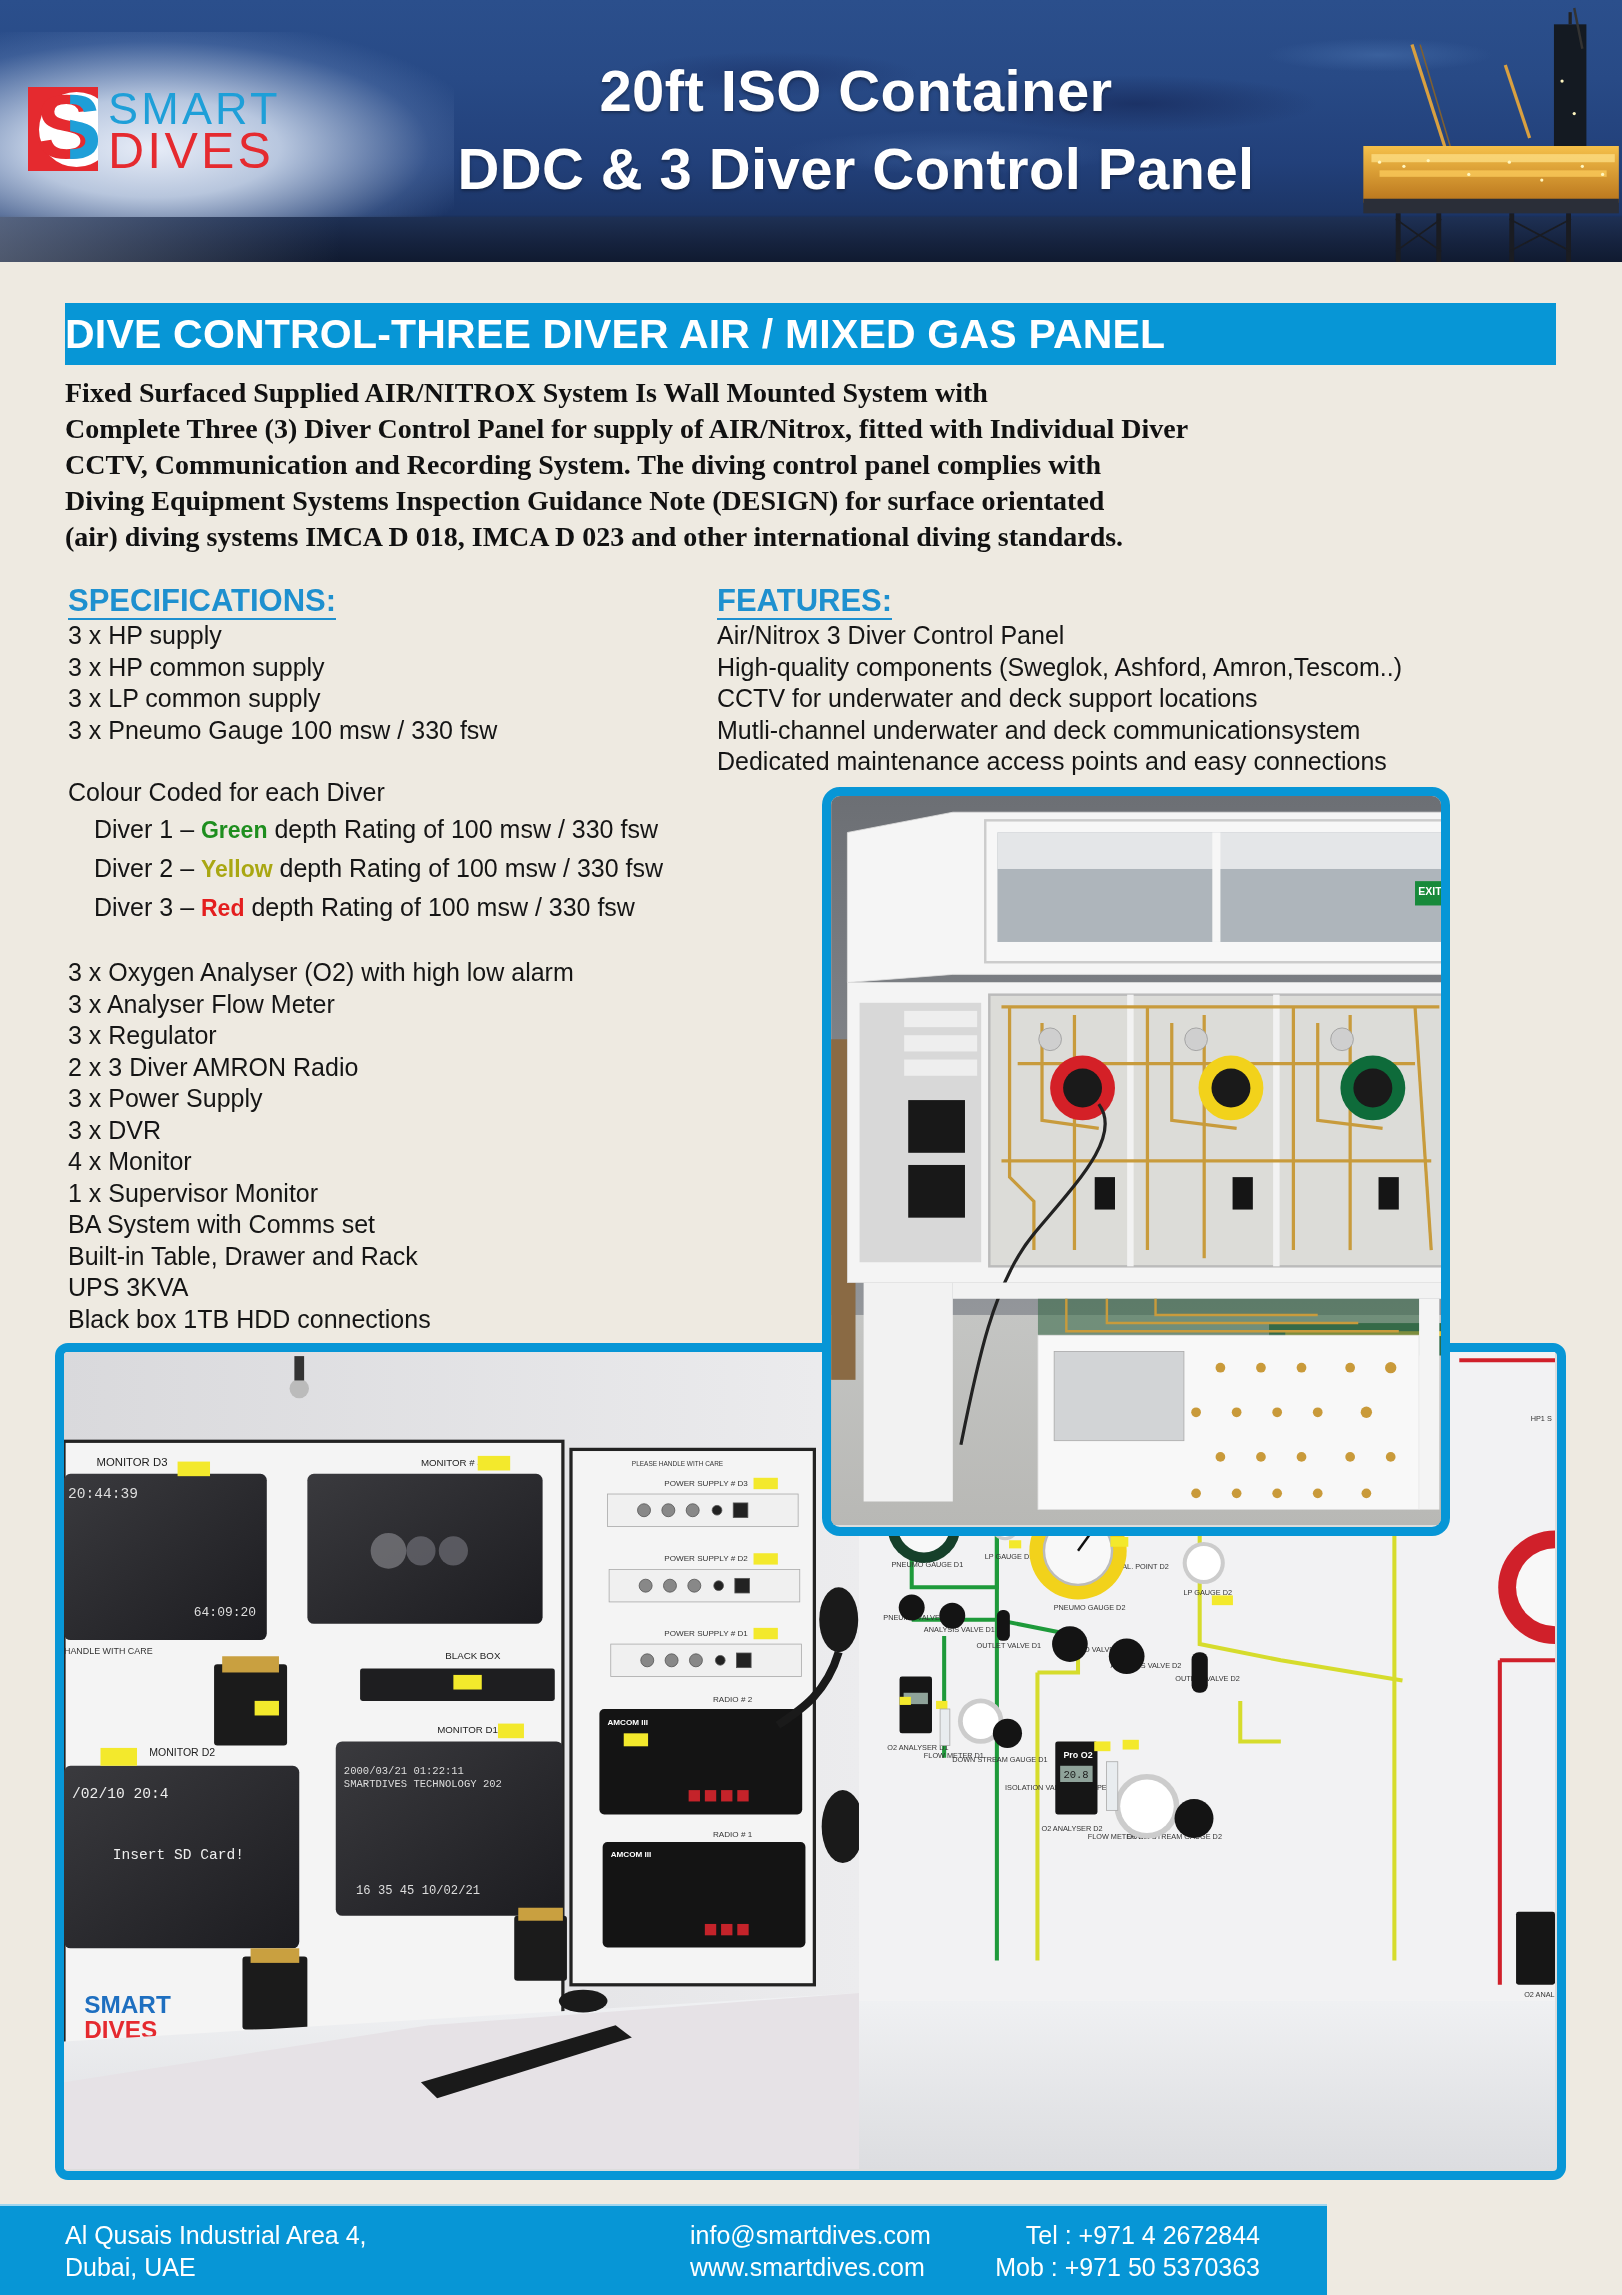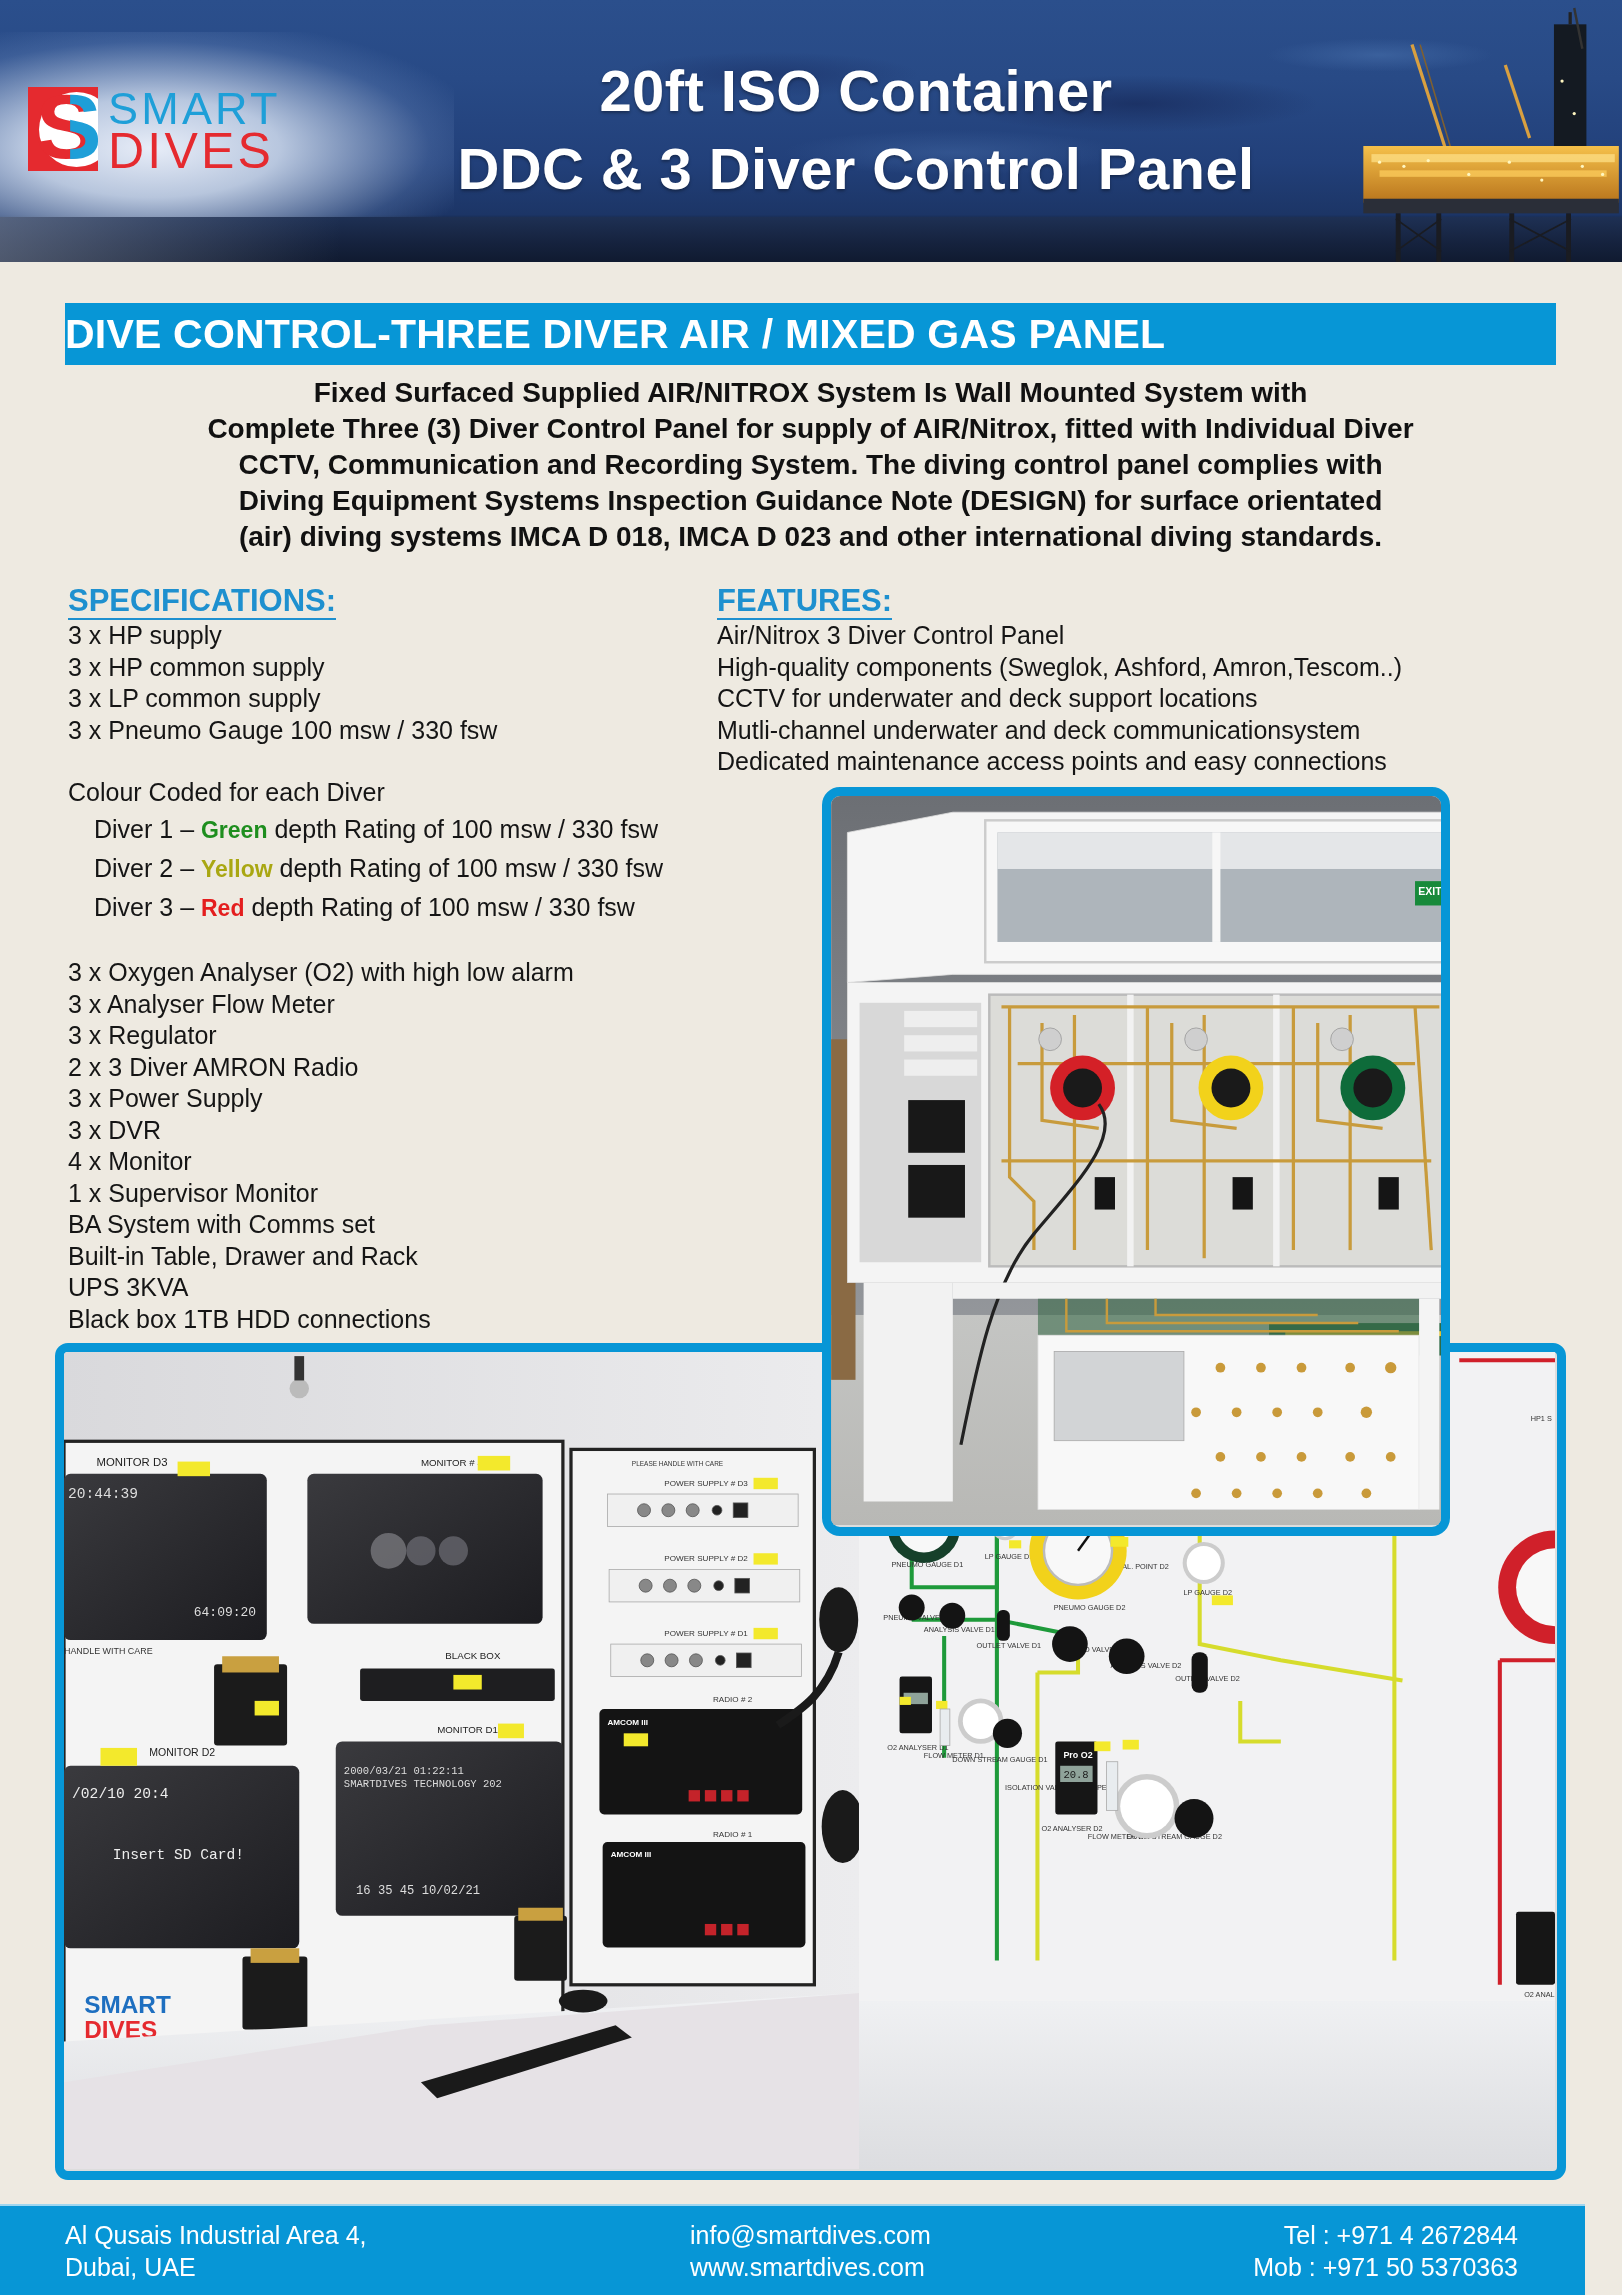--- a/index.html
+++ b/index.html
@@ -36,39 +36,39 @@
     text-shadow: 0 1.6px 3.2px rgba(0,0,0,0.35); }
 
   .rig { position: absolute; left: 1347px; top: 0; width: 276px; height: 262px; }
 
   
   .title-bar { position: absolute; left: 65px; top: 303px; width: 1491px; height: 62px; background: #0796D6;
     display: flex; align-items: center; justify-content: flex-start; }
   .title-bar span { color: #fff; font-family: "Liberation Sans", sans-serif; font-weight: 700; font-size: 41px; letter-spacing: 0.2px; }
 
   
-  .intro { position: absolute; left: 65px; top: 375px; width: 1491px; text-align: center;
-    font-family: Liberation Sans, sans-serif; font-weight: 700; font-size: 28px; line-height: 36px; color: #111; }
+  .intro { position: absolute; left: 65px; top: 375px; width: 1491px; 
+    font-family: Liberation Serif, serif; font-weight: 700; font-size: 28px; line-height: 36px; color: #111; }
   .intro div { white-space: nowrap; }
 
   
   .sec-heading { position: absolute; font-family: "Liberation Sans", sans-serif; font-weight: 700; font-size: 31px; color: #1E90CF;
     line-height: 34px; border-bottom: 2.4px solid #1E90CF; padding-bottom: 0; }
   .list { position: absolute; font-family: "Liberation Sans", sans-serif; font-size: 25px; line-height: 31.5px; color: #151515; }
   .list div { white-space: nowrap; }
   .diver-line { white-space: nowrap; font-size: 25px; line-height: 38px; }
   .diver-color { font-weight: 700; font-size: 23px; }
 
   
   .frame { position: absolute; border: 9.7px solid #0796D6; border-radius: 13px; overflow: hidden; background: #ddd; }
   .frame-lower { left: 55px; top: 1343px; width: 1511px; height: 837px; z-index: 1; }
   .frame-upper { left: 822px; top: 787px; width: 628px; height: 749px; z-index: 3; border-radius: 18px; }
 
   
-  .footer { position: absolute; left: 0; top: 2204px; width: 1585px; height: 92px; background: #0796D6;
+  .footer { position: absolute; left: 0; top: 2204px; width: 1327px; height: 92px; background: #0796D6;
     border-top: 2.4px solid #9fd6ef; color: #fff; font-family: "Liberation Sans", sans-serif; font-size: 25px; line-height: 32px; padding-left: 36px; }
   .footer .col { position: absolute; top: 13px; }
   .footer .c1 { left: 65px; }
   .footer .c2 { left: 690px; }
   .footer .c3 { right: 67px; text-align: right; }
 </style>
 </head>
 <body>
 
 <header class="banner">

